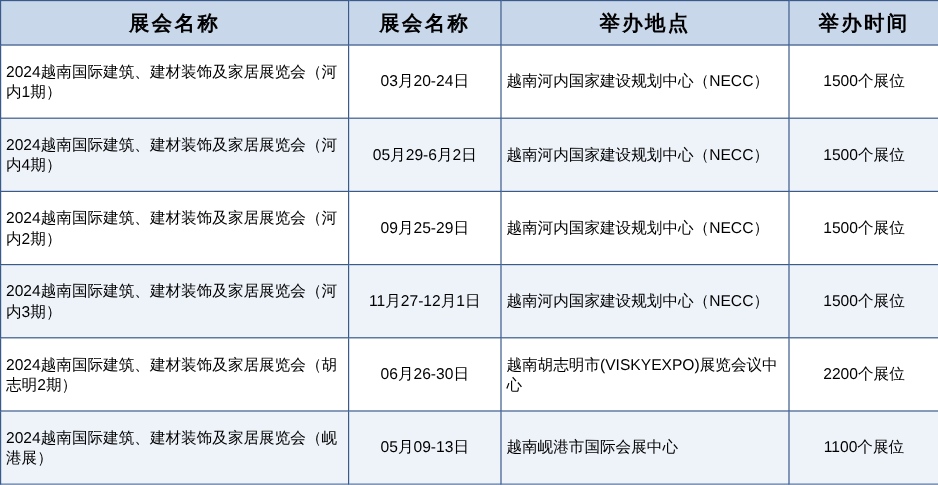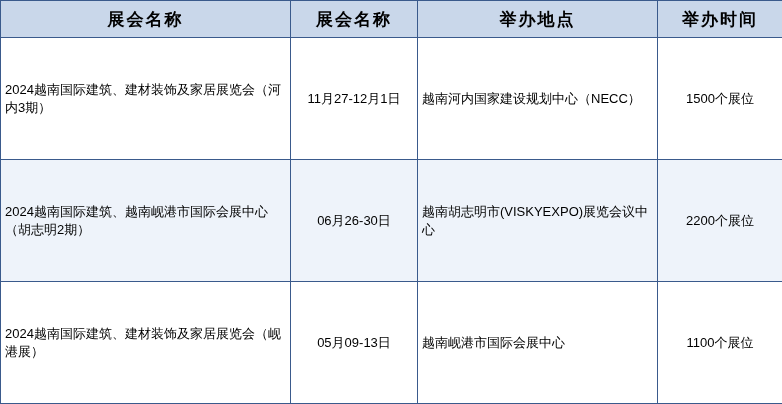--- a/index.html
+++ b/index.html
@@ -68,27 +68,45 @@
   <thead>
     <tr>
       <th>展会名称</th>
       <th>展会名称</th>
       <th>举办地点</th>
       <th>举办时间</th>
     </tr>
   </thead>
   <tbody>
     <tr>
+      <td class="col-name">2024越南国际建筑、建材装饰及家居展览会（河内1期）</td>
+      <td class="col-date">03月20-24日</td>
+      <td class="col-venue">越南河内国家建设规划中心（NECC）</td>
+      <td class="col-scale">1500个展位</td>
+    </tr>
+    <tr>
+      <td class="col-name">2024越南国际建筑、建材装饰及家居展览会（河内4期）</td>
+      <td class="col-date">05月29-6月2日</td>
+      <td class="col-venue">越南河内国家建设规划中心（NECC）</td>
+      <td class="col-scale">1500个展位</td>
+    </tr>
+    <tr>
+      <td class="col-name">2024越南国际建筑、建材装饰及家居展览会（河内2期）</td>
+      <td class="col-date">09月25-29日</td>
+      <td class="col-venue">越南河内国家建设规划中心（NECC）</td>
+      <td class="col-scale">1500个展位</td>
+    </tr>
+    <tr>
       <td class="col-name">2024越南国际建筑、建材装饰及家居展览会（河内3期）</td>
       <td class="col-date">11月27-12月1日</td>
       <td class="col-venue">越南河内国家建设规划中心（NECC）</td>
       <td class="col-scale">1500个展位</td>
     </tr>
     <tr>
-      <td class="col-name">2024越南国际建筑、越南岘港市国际会展中心（胡志明2期）</td>
+      <td class="col-name">2024越南国际建筑、建材装饰及家居展览会（胡志明2期）</td>
       <td class="col-date">06月26-30日</td>
       <td class="col-venue">越南胡志明市(VISKYEXPO)展览会议中心</td>
       <td class="col-scale">2200个展位</td>
     </tr>
     <tr>
       <td class="col-name">2024越南国际建筑、建材装饰及家居展览会（岘港展）</td>
       <td class="col-date">05月09-13日</td>
       <td class="col-venue">越南岘港市国际会展中心</td>
       <td class="col-scale">1100个展位</td>
     </tr>

